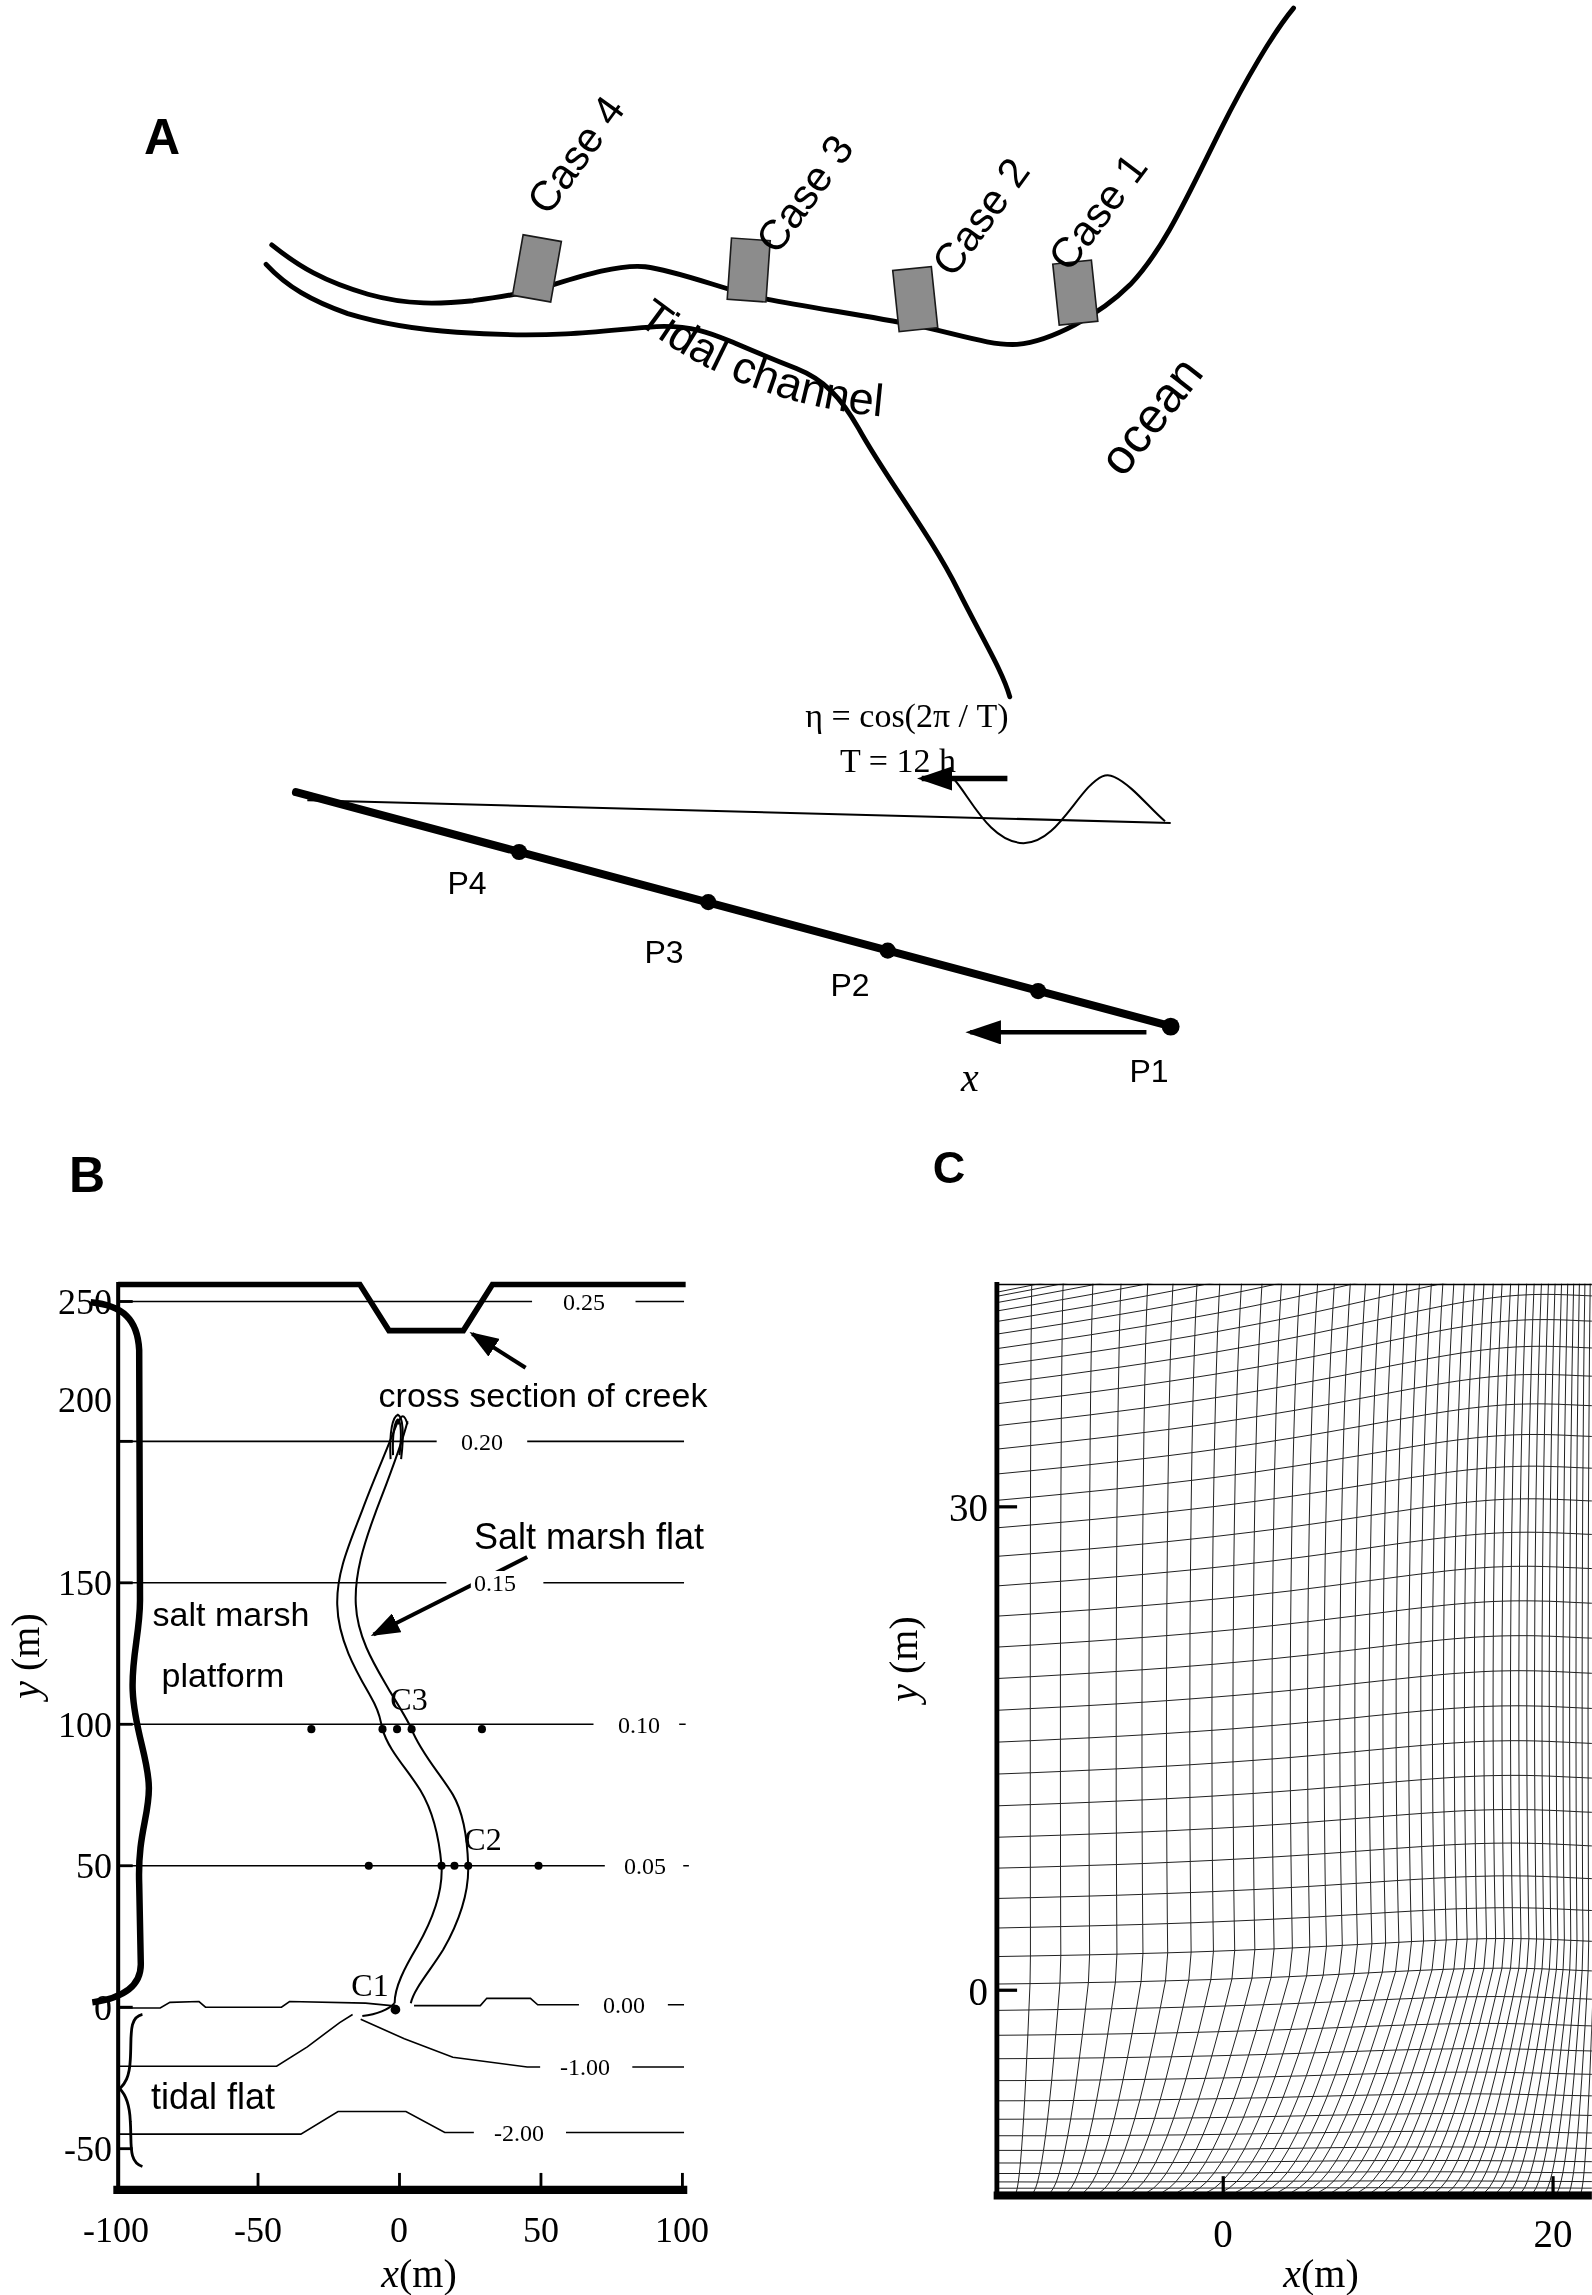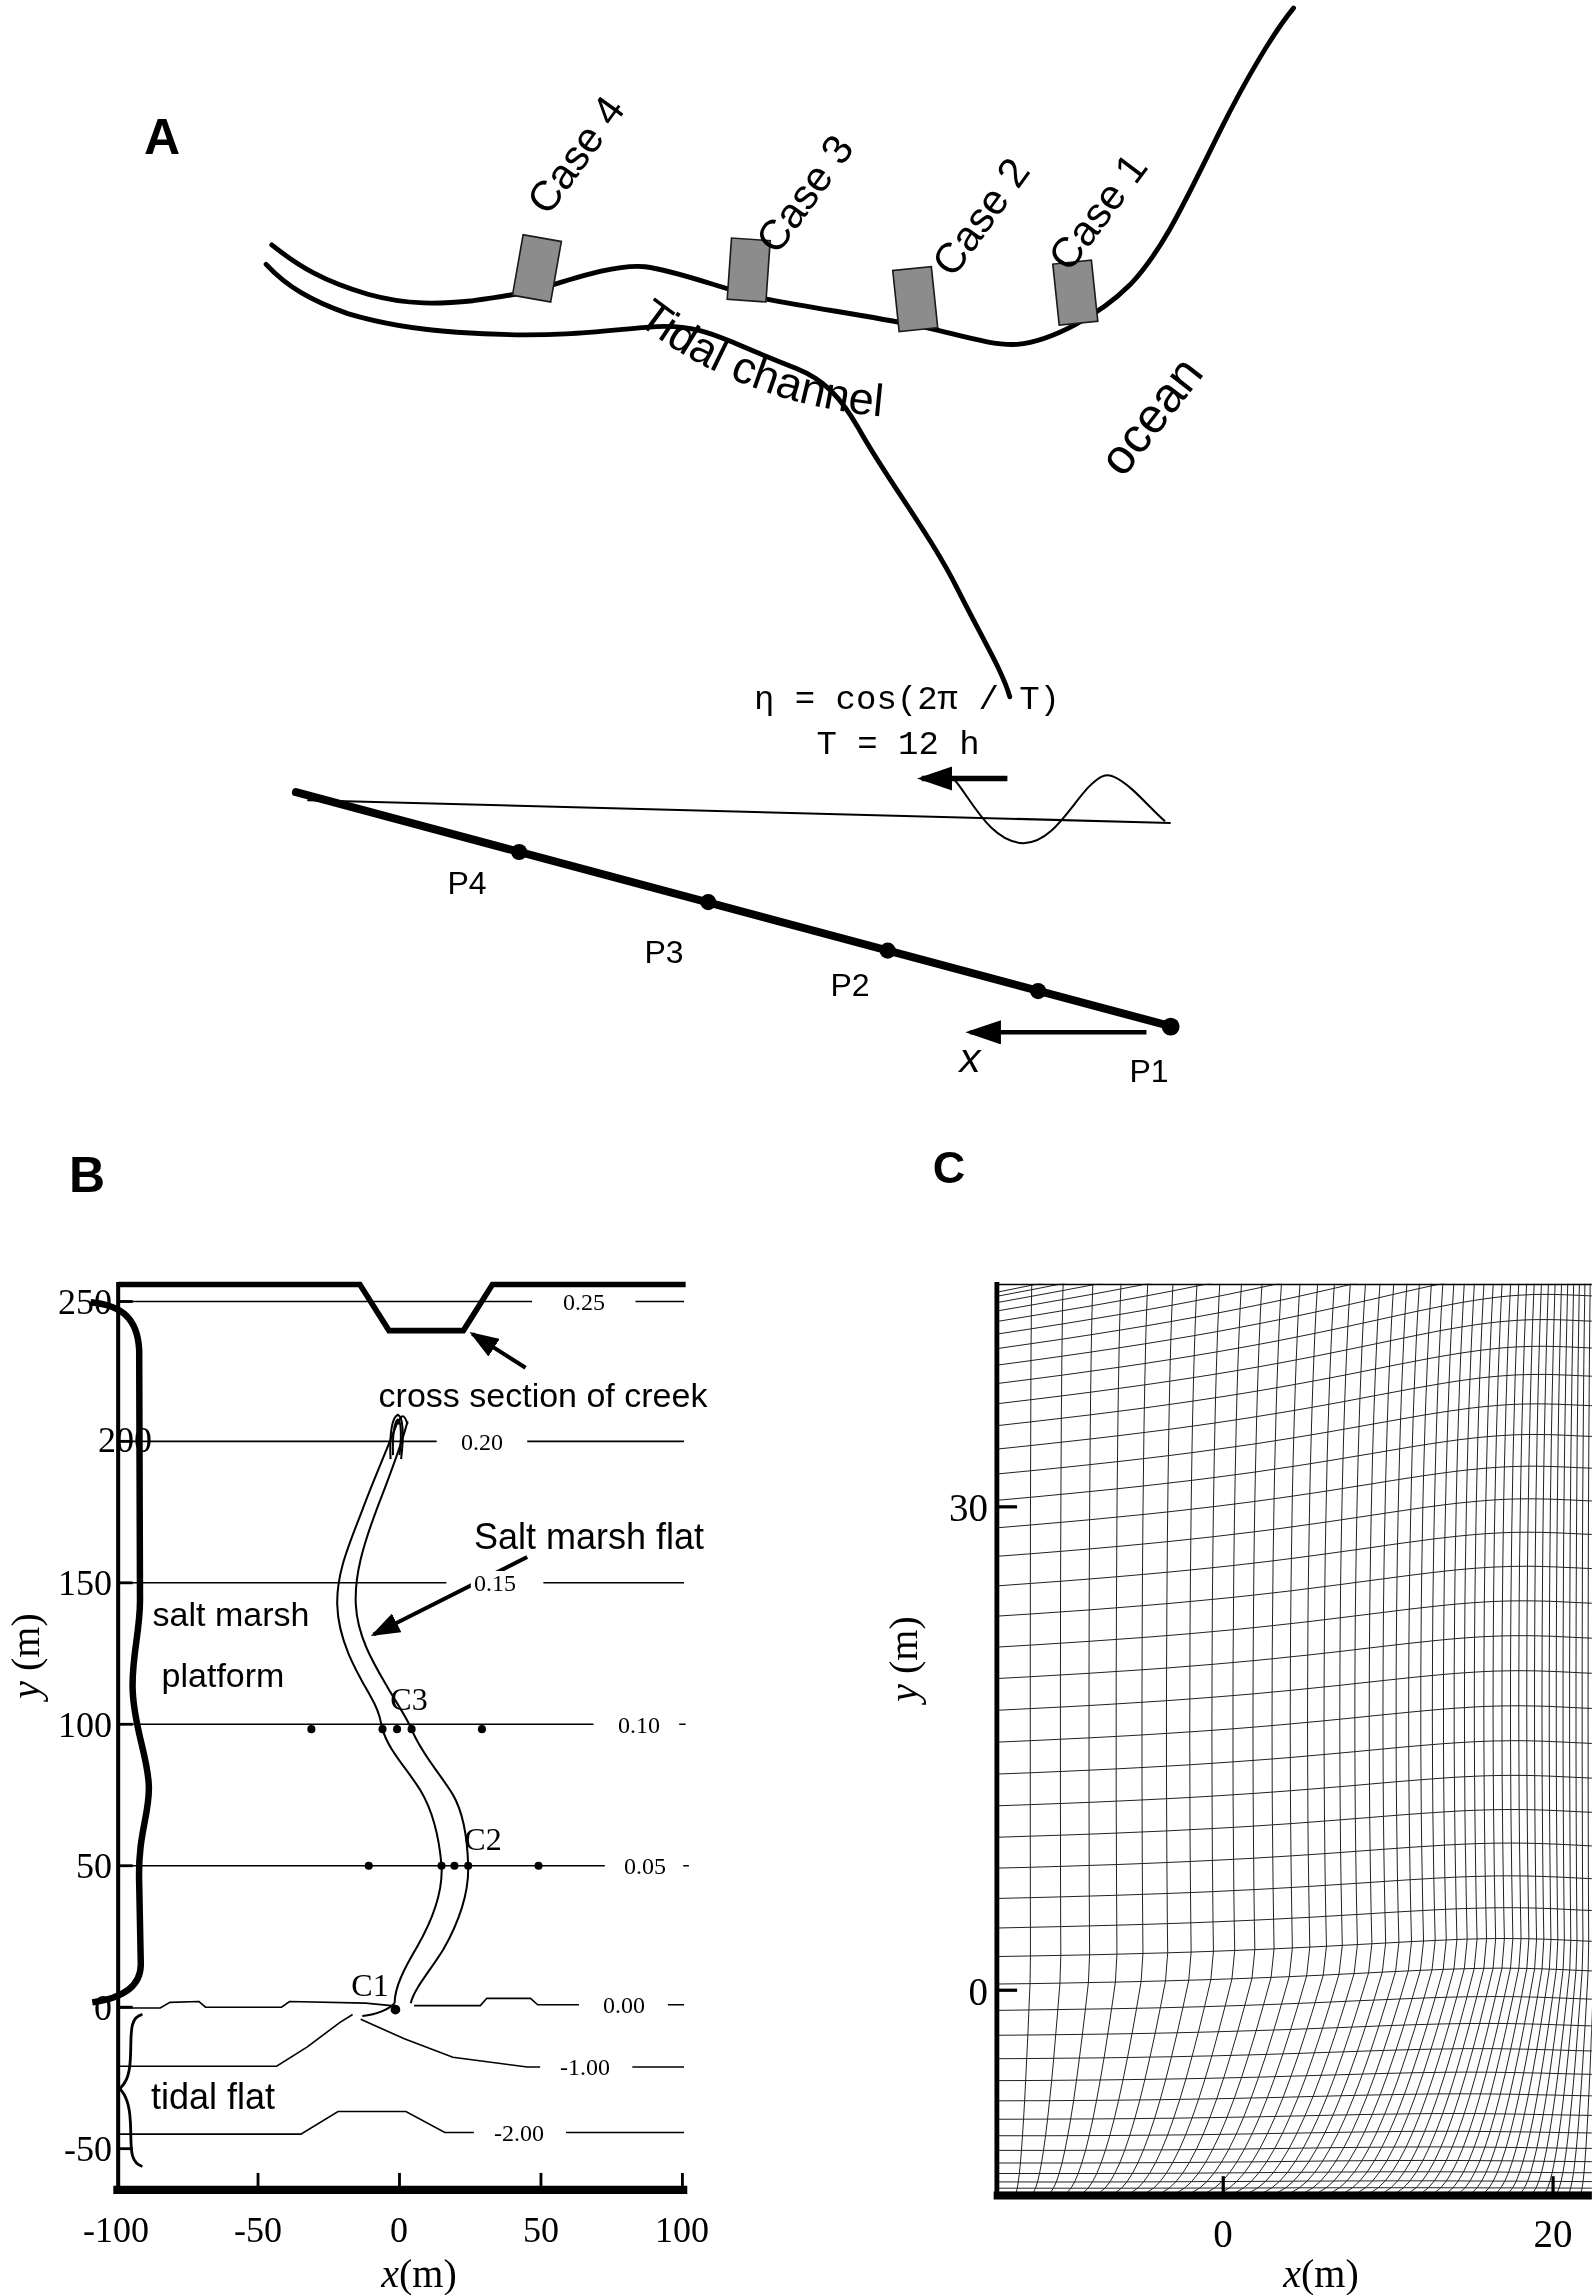--- a/index.html
+++ b/index.html
@@ -2,21 +2,21 @@
 <html style="font-size:13px"><head>
 <meta charset="utf-8">
 <style>
   html,body{margin:0;padding:0;background:#fff;}
   .page{position:relative;width:1592px;height:2295px;background:#ffffff;overflow:hidden;
         font-family:"Liberation Serif", serif;color:#000;}
   svg{position:absolute;left:0;top:0;}
   .t{position:absolute;white-space:nowrap;transform:translate(-50%,-50%);line-height:1;}
   .tr{position:absolute;white-space:nowrap;transform:translate(-100%,-50%);line-height:1;}
   .sans{font-family:"Liberation Sans", sans-serif;}
-  .serif{font-family:Liberation Mono, monospace;}
+  .serif{font-family:Liberation Serif, serif;margin-top:16px;}
   .it{font-style:italic;}
   .panel-letter{font-size:50px;font-weight:bold;font-family:"Liberation Sans",sans-serif;}
   .case{font-size:42px;font-family:"Liberation Sans",sans-serif;}
   .tick{font-size:36px;}
   .clabel{font-size:24px;background:#fff;padding:0 3.2px;}
   .ann{font-size:34px;font-family:"Liberation Sans",sans-serif;}
   .station{font-size:32px;margin-top:7px;}
   .eq{font-size:34px;}
   .pt{font-size:32px;font-family:"Liberation Sans",sans-serif;}
   .axlab{font-size:40px;}
@@ -176,21 +176,21 @@
 <div class="t serif eq" style="left:907px;top:700px;">η = cos(2π / T)</div>
 <div class="t serif eq" style="left:898px;top:745px;">T = 12 h</div>
 <div class="t pt" style="left:467px;top:883px;">P4</div>
 <div class="t pt" style="left:664px;top:952px;">P3</div>
 <div class="t pt" style="left:850px;top:985px;">P2</div>
 <div class="t pt" style="left:1149px;top:1071px;">P1</div>
 <div class="t serif it" style="left:970px;top:1062px;font-size:40px;">x</div>
 
 <div class="t panel-letter" style="left:87px;top:1175px;">B</div>
 <div class="tr tick" style="left:112px;top:1302px;">250</div>
-<div class="tr tick" style="left:112px;top:1440px;margin-left:40px;">200</div>
+<div class="tr tick" style="left:112px;top:1400px;">200</div>
 <div class="tr tick" style="left:112px;top:1583px;">150</div>
 <div class="tr tick" style="left:112px;top:1725px;">100</div>
 <div class="tr tick" style="left:112px;top:1866px;">50</div>
 <div class="tr tick" style="left:112px;top:2008px;">0</div>
 <div class="tr tick" style="left:112px;top:2149px;">-50</div>
 <div class="t tick" style="left:116px;top:2230px;">-100</div>
 <div class="t tick" style="left:258px;top:2230px;">-50</div>
 <div class="t tick" style="left:399px;top:2230px;">0</div>
 <div class="t tick" style="left:541px;top:2230px;">50</div>
 <div class="t tick" style="left:682px;top:2230px;">100</div>

